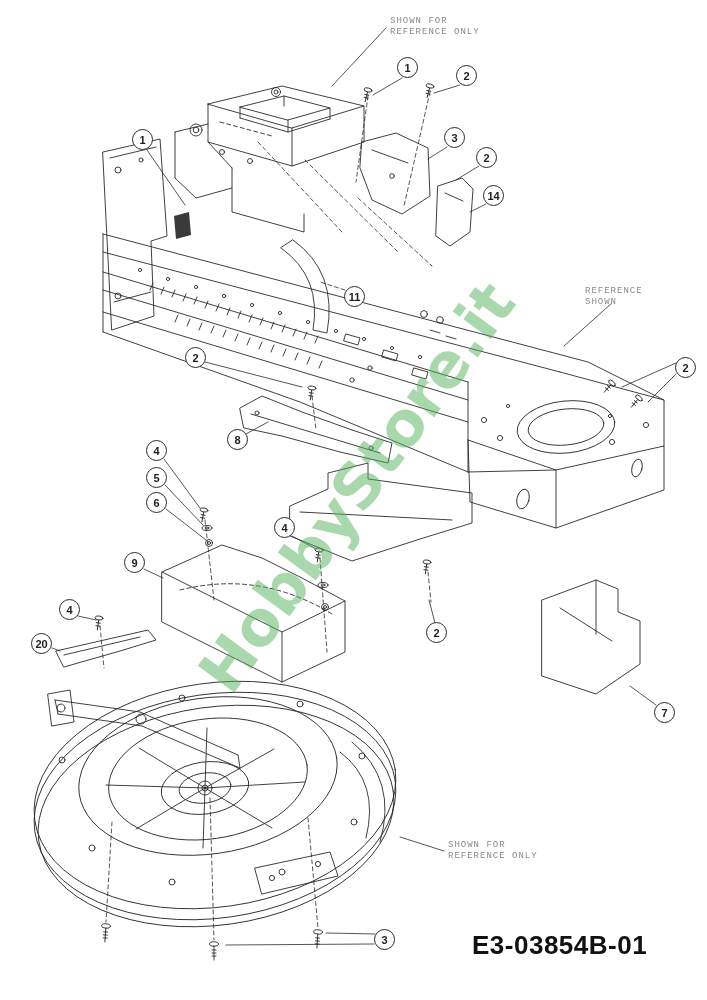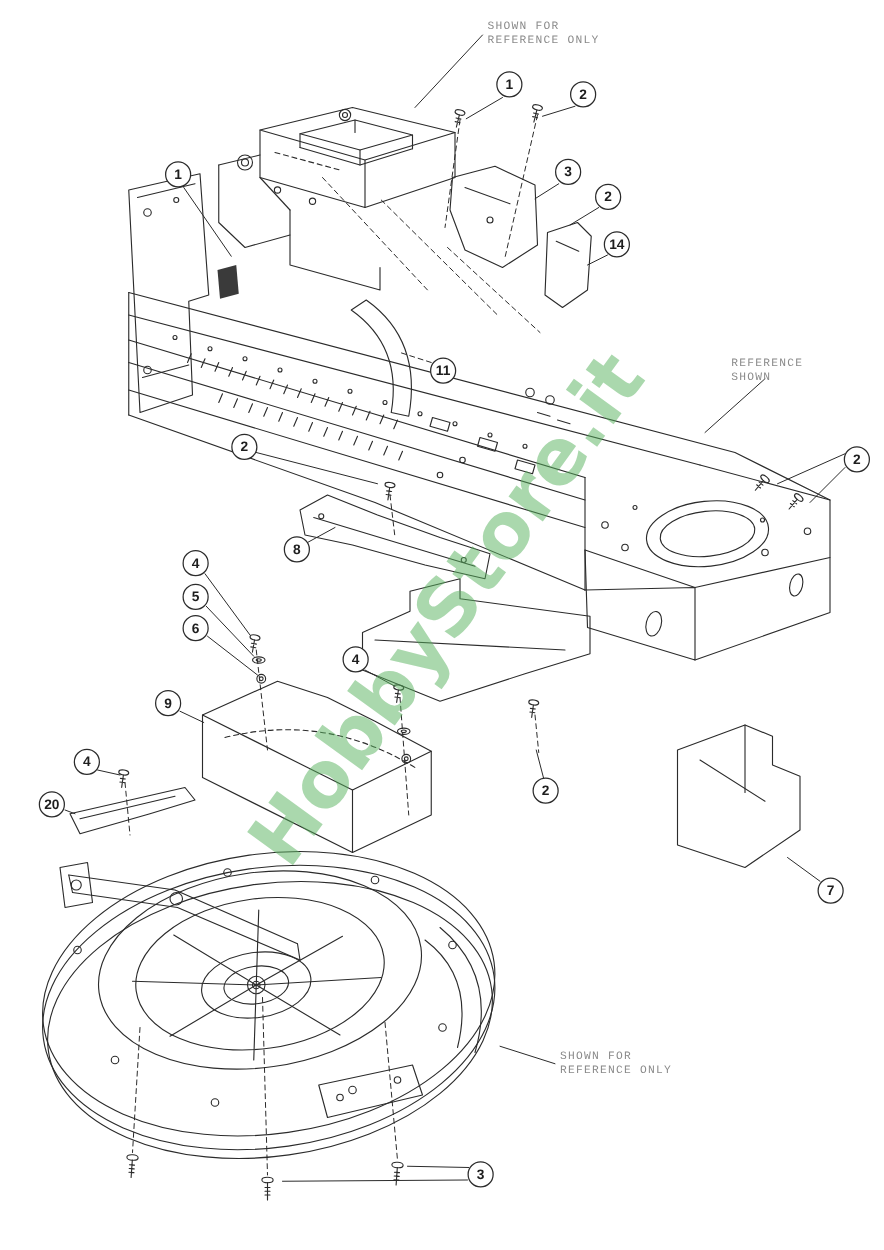--- a/index.html
+++ b/index.html
@@ -364,14 +364,15 @@
 <div class="callout" style="left:426px;top:622px">
       <span>2</span>
     </div>
 <div class="callout" style="left:654px;top:702px">
       <span>7</span>
     </div>
 <div class="callout" style="left:374px;top:929px">
       <span>3</span>
     </div>
 
+<div class="part-code">E3-03854B-01</div>
 
 </div>
 
 </body></html>

